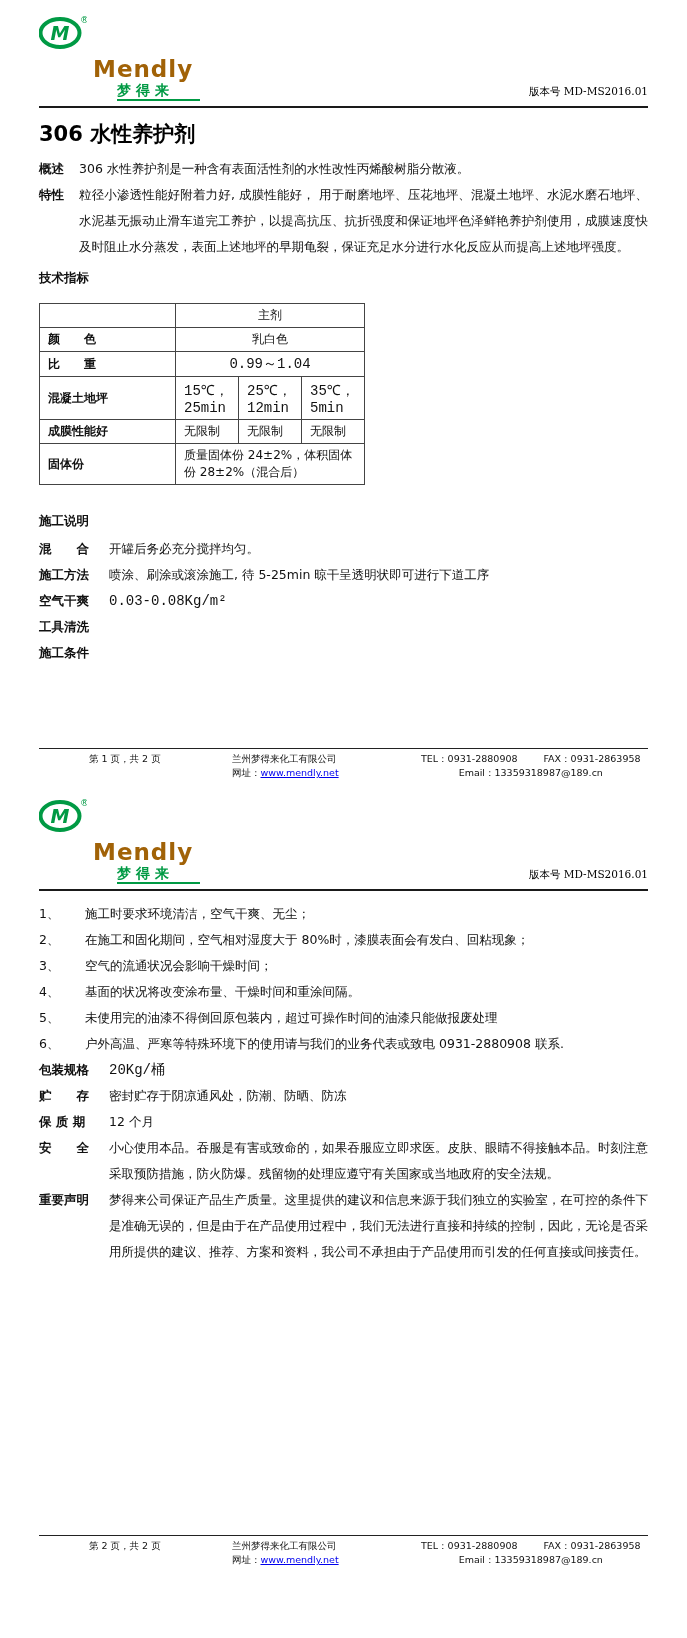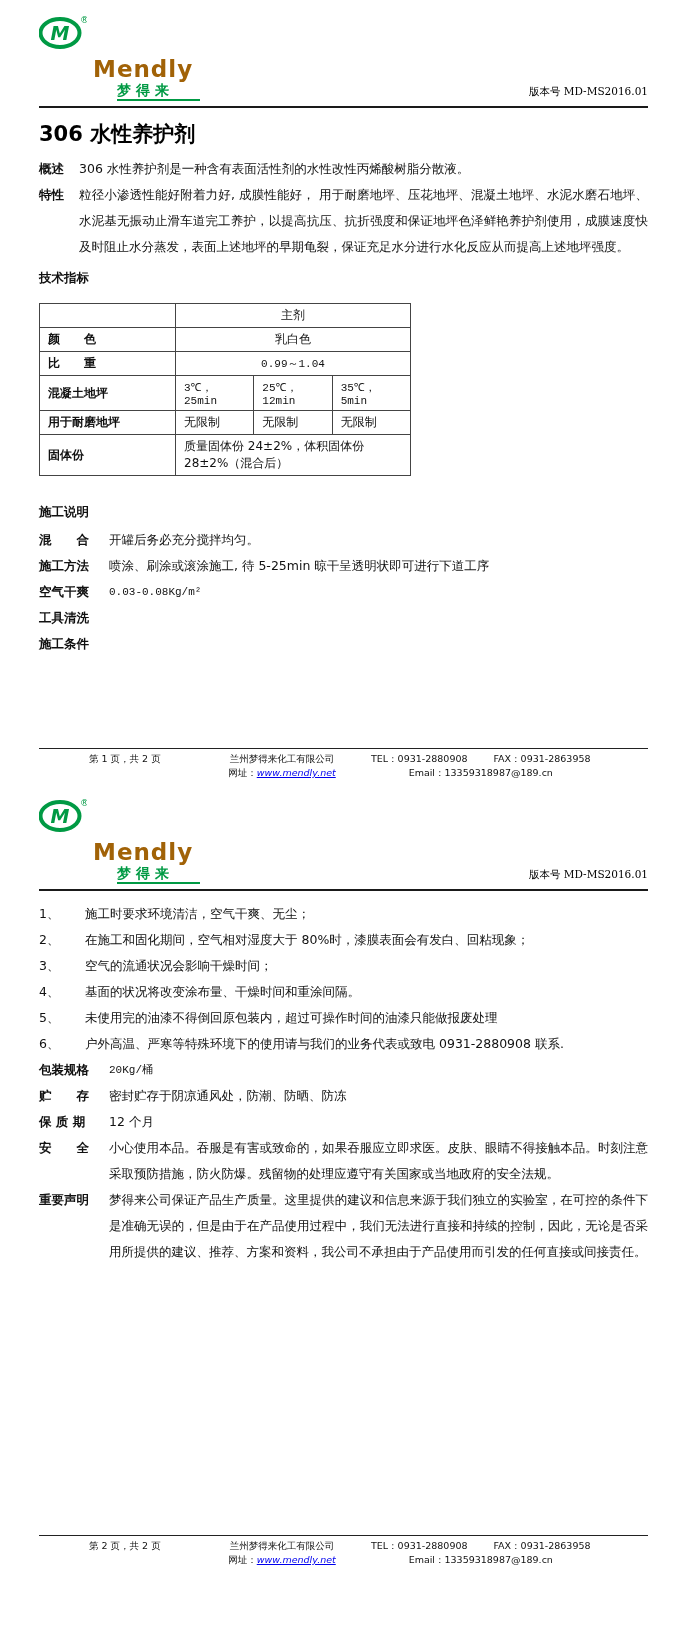--- a/index.html
+++ b/index.html
@@ -33,39 +33,39 @@
   .row2 { grid-template-columns: 40px 1fr; }
   .row4 { grid-template-columns: 70px 1fr; }
   .note-row { grid-template-columns: 46px 1fr; }
   .note-row .num { font-weight: normal; }
 
   .sec { font-size: 12.5px; font-weight: bold; }
   .sec-tech { margin: 10px 0 0 0; }
   .sec-constr { margin: 28px 0 6px 0; }
   .sec-notes { margin: 34px 0 0 0; }
 
-  table.spec { border-collapse: collapse; margin-top: 16px; width: 372px; font-size: 12px; table-layout: fixed; }
+  table.spec { border-collapse: collapse; margin-top: 16px; width: 326px; font-size: 12px; table-layout: fixed; }
   table.spec td { border: 1px solid #444; padding: 3px 8px; height: 24px; vertical-align: middle; }
   table.spec td.lbl { width: 136px; font-weight: bold; white-space: pre; }
   table.spec td.ctr { text-align: center; }
-  .mono { font-family: "Liberation Mono", "DejaVu Sans Mono", monospace; font-size: 11px; }
+  .mono { font-family: "Liberation Mono", "DejaVu Sans Mono", monospace; font-size: 14px; }
 
   .notes-block { margin-top: 10px; }
 
   
   .footer { position: absolute; left: 39px; right: 39px; font-size: 9.5px; line-height: 14px; }
   #page1 .footer { top: 748px; }
   #page2 .footer { top: 752px; }
   .f-rule { border-top: 1.5px solid #222; margin-bottom: 3px; }
-  .f-body { display: flex; align-items: flex-start; }
+  .f-body { display: flex; align-items: flex-start; gap: 25px; }
   .f-page { margin-left: 50px; width: 118px; white-space: nowrap; }
-  .f-mid { text-align: center; width: 150px; }
+  .f-mid { width: 150px; }
   .f-right { margin-left: 14px; text-align: center; white-space: nowrap; }
   .f-gap { display: inline-block; width: 26px; }
-  .link { color: #0000ee; text-decoration: underline; cursor: pointer; font-style: italic; }
+  .link { color: #0000ee; text-decoration: underline; cursor: pointer; }
 </style>
 </head>
 <body>
 
 <div class="page" id="page1">
   <div class="hdr">
     <div class="logo">
       <svg width="48" height="36" viewBox="0 0 48 36">
         <ellipse cx="21" cy="19" rx="19.5" ry="14" fill="none" stroke="#009a44" stroke-width="4"></ellipse>
         <text x="21" y="26" text-anchor="middle" font-style="italic" font-weight="bold" font-size="19" fill="#009a44">M</text>
@@ -103,26 +103,26 @@
       <tr>
         <td class="lbl">颜　　色</td>
         <td class="ctr" colspan="3">乳白色</td>
       </tr>
       <tr>
         <td class="lbl">比　　重</td>
         <td class="ctr mono" colspan="3">0.99～1.04</td>
       </tr>
       <tr>
         <td class="lbl">混凝土地坪</td>
-        <td class="mono">3℃，25min</td>
+        <td class="mono">15℃，25min</td>
         <td class="mono">25℃，12min</td>
         <td class="mono">35℃，5min</td>
       </tr>
       <tr>
-        <td class="lbl">用于耐磨地坪</td>
+        <td class="lbl">成膜性能好</td>
         <td>无限制</td>
         <td>无限制</td>
         <td>无限制</td>
       </tr>
       <tr>
         <td class="lbl">固体份</td>
         <td colspan="3">质量固体份 24±2%，体积固体份 28±2%（混合后）</td>
       </tr>
     </tbody>
       </table>

